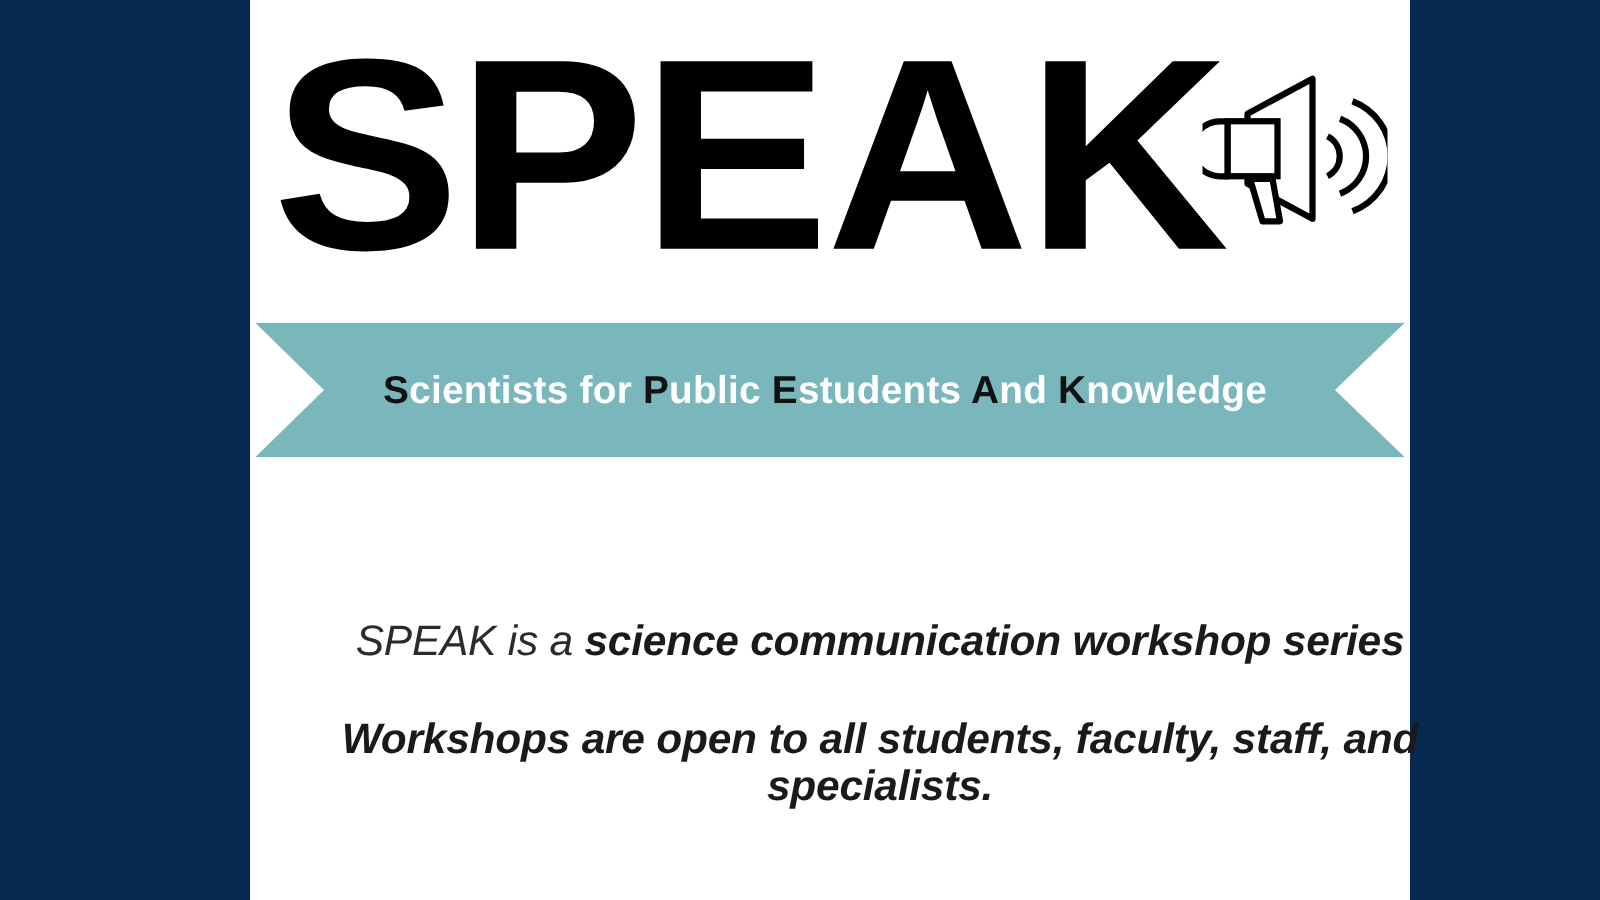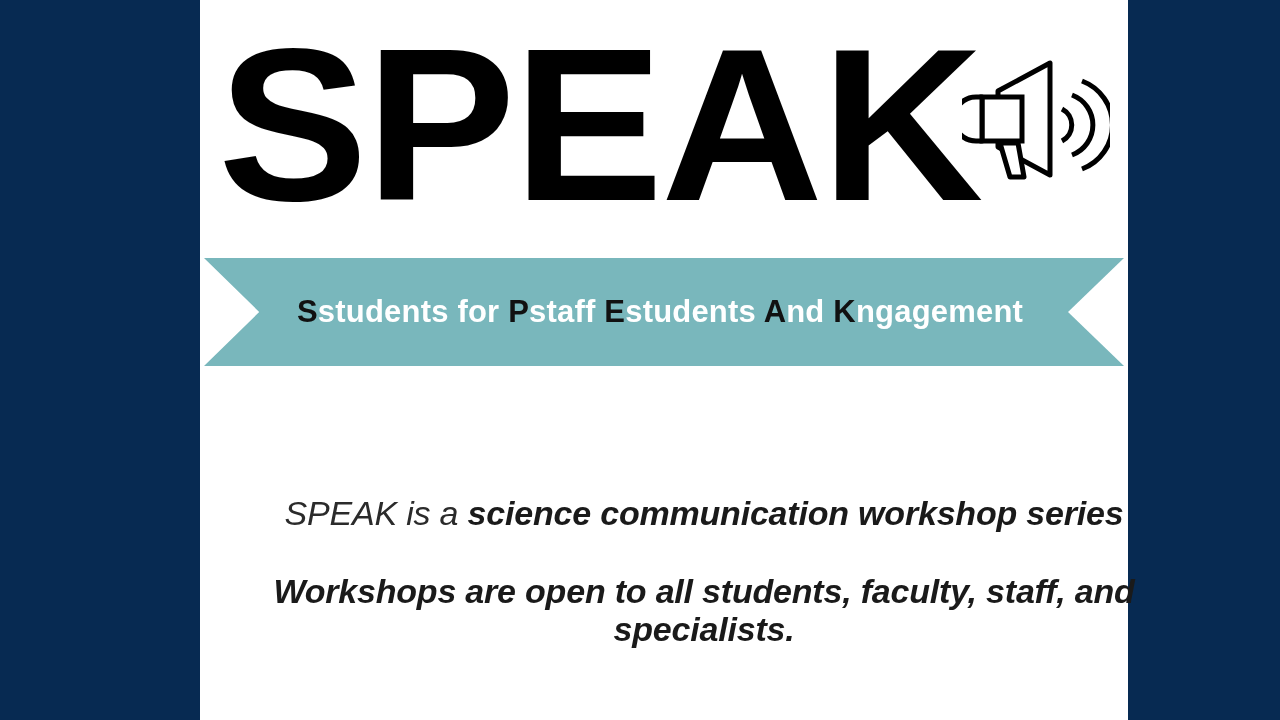--- a/index.html
+++ b/index.html
@@ -166,21 +166,21 @@
 
           <path d="M100 60 A18 18 0 0 1 100 92" fill="none" stroke="#000000" stroke-width="5"></path>
           <path d="M110 46 A32 32 0 0 1 110 106" fill="none" stroke="#000000" stroke-width="5"></path>
           <path d="M120 32 A47 47 0 0 1 120 120" fill="none" stroke="#000000" stroke-width="5"></path>
         </svg>
       </div>
     </div>
 
     <div id="ribbon">
       <div id="ribbon-notch-right"></div>
-      <div id="ribbon-text"><span class="cap">S</span><span>students for </span><span class="cap">P</span><span>staff </span><span class="cap">E</span><span>students </span><span class="cap">A</span><span>nd </span><span class="cap">K</span><span>ngagement</span></div>
+      <div id="ribbon-text"><span class="cap">S</span><span>cientists for </span><span class="cap">P</span><span>ublic </span><span class="cap">E</span><span>students </span><span class="cap">A</span><span>nd </span><span class="cap">K</span><span>nowledge</span></div>
     </div>
 
     <div id="body-copy">
 
       <div class="para" id="para-1">
         <span class="line"><span class="r">SPEAK is a </span><span class="b">science communication workshop series</span></span>
       </div>
 
       <div class="para" id="para-2">
         <span class="line">Workshops are open to all students, faculty, staff, and</span>

